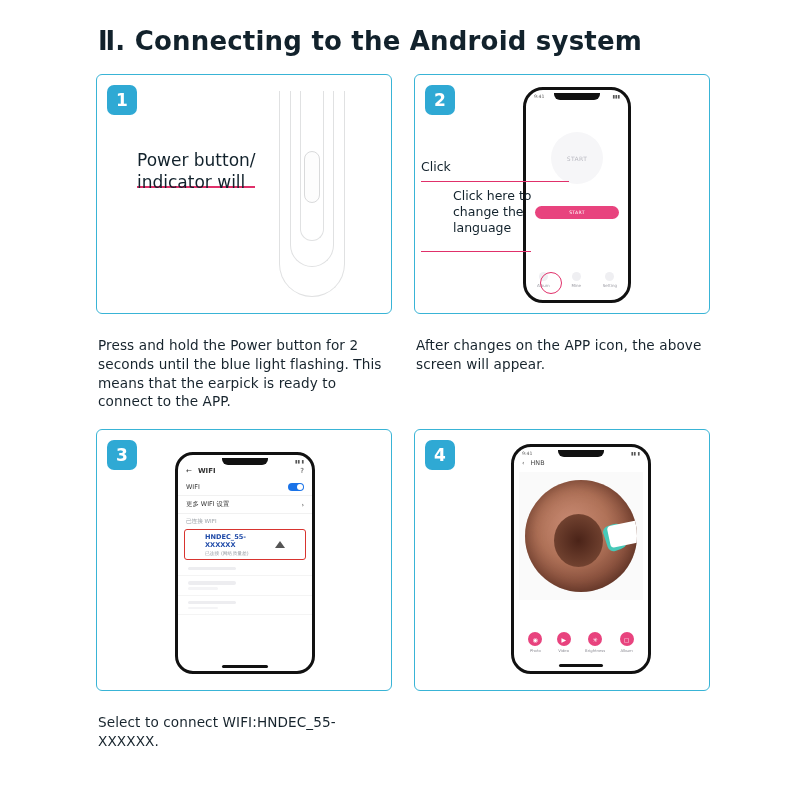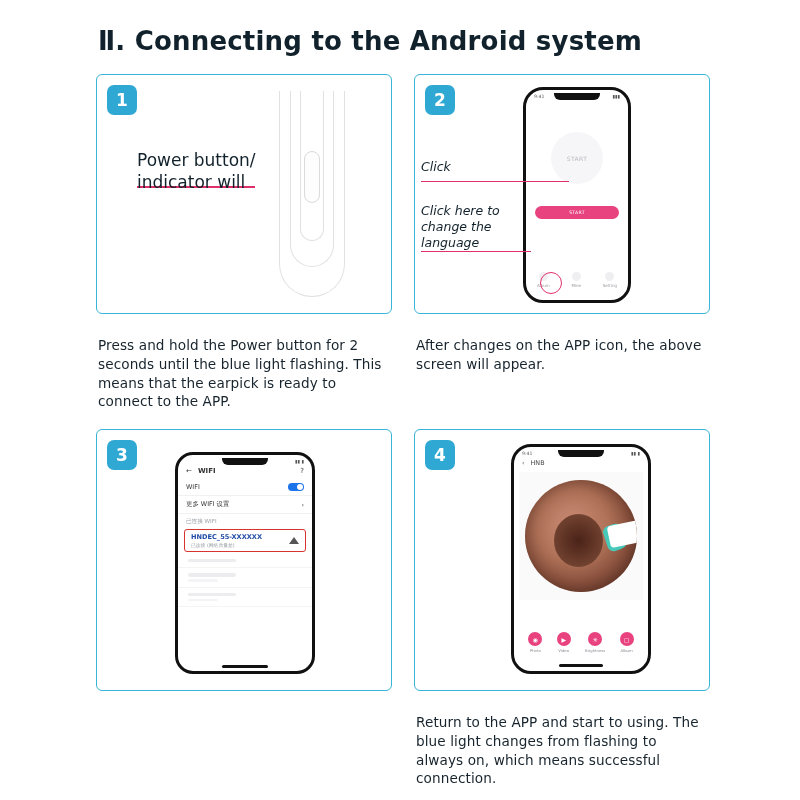--- a/index.html
+++ b/index.html
@@ -233,24 +233,23 @@
     background: #e0306a;
   }
   .p2-callout-line1 { left: 6px; top: 106px; width: 148px; }
   .p2-callout-line2 { left: 6px; top: 176px; width: 110px; }
   .p2-lbl {
     position: absolute;
     left: 6px;
     font-size: 12.5px;
     line-height: 1.28;
     color: #12222c;
-    font-style: italic;
   }
   .p2-lbl-click { top: 84px; }
-  .p2-lbl-lang { top: 128px; width: 104px; }
+  .p2-lbl-lang { top: 113px; width: 104px; margin-left: 32px; }
 
   
   .p3-phone { left: 78px; top: 22px; width: 140px; height: 222px; border-radius: 18px; }
   .wifi-head {
     display: flex;
     align-items: center;
     gap: 6px;
     padding: 3px 8px 4px 8px;
     font-size: 7px;
     color: #333;
@@ -272,21 +271,21 @@
   }
   .toggle:after {
     content: "";
     position: absolute; right: 1px; top: 1px;
     width: 6px; height: 6px; border-radius: 50%; background: #fff;
   }
   .sel-row {
     margin: 2px 6px;
     border: 1.3px solid #d8342f;
     border-radius: 3px;
-    padding: 3px 6px;
+    padding: 3px 20px;
     display: flex;
     align-items: center;
     justify-content: space-between;
   }
   .sel-name { font-size: 6.6px; color: #1f4aa8; font-weight: 600; }
   .sel-sub { font-size: 4.8px; color: #9aa0a6; margin-top: 1px; }
   .wifi-ico {
     width: 0; height: 0;
     border-left: 5px solid transparent;
     border-right: 5px solid transparent;
@@ -474,20 +473,21 @@
             <div class="ghost-bar"></div>
             <div class="ghost-bar s"></div>
           </div>
           <div class="ghost-row">
             <div class="ghost-bar"></div>
             <div class="ghost-bar s"></div>
           </div>
           <div class="p3-home"></div>
         </div>
       </div>
+      <div class="caption">Select to connect WIFI:HNDEC_55-XXXXXX.</div>
     </div>
 
     <div class="cell">
       <div class="panel tall">
         <div class="badge">4</div>
 
         <div class="phone p4-phone">
           <div class="notch"></div>
           <div class="statusbar">
             <span>9:41</span>
@@ -519,17 +519,16 @@
               <div class="lb">Brightness</div>
             </div>
             <div class="tool">
               <div class="ic">▢</div>
               <div class="lb">Album</div>
             </div>
           </div>
           <div class="p4-home"></div>
         </div>
       </div>
-      <div class="caption">Return to the APP and start to using. The blue light changes from flashing to always on, which means successful connection.</div>
     </div>
 
   </div>
 </div>
 
 </body></html>

